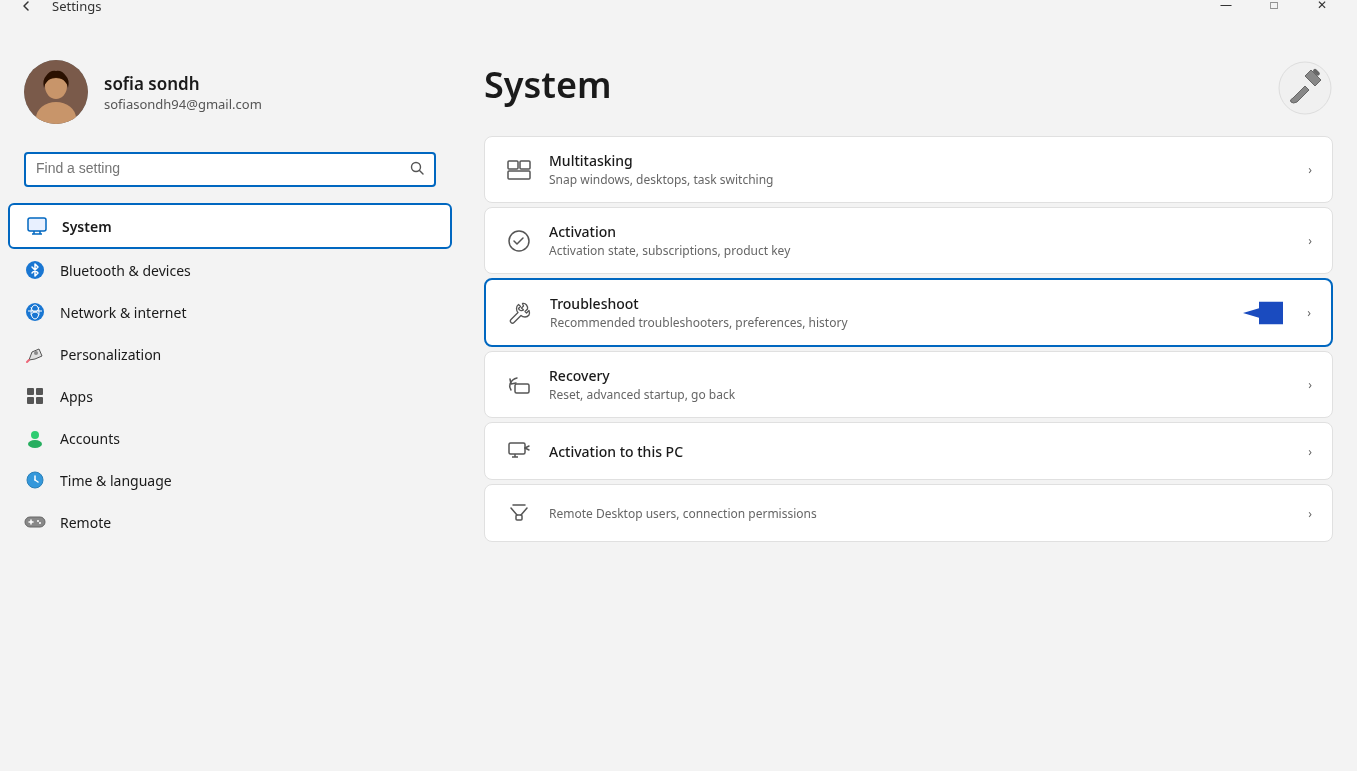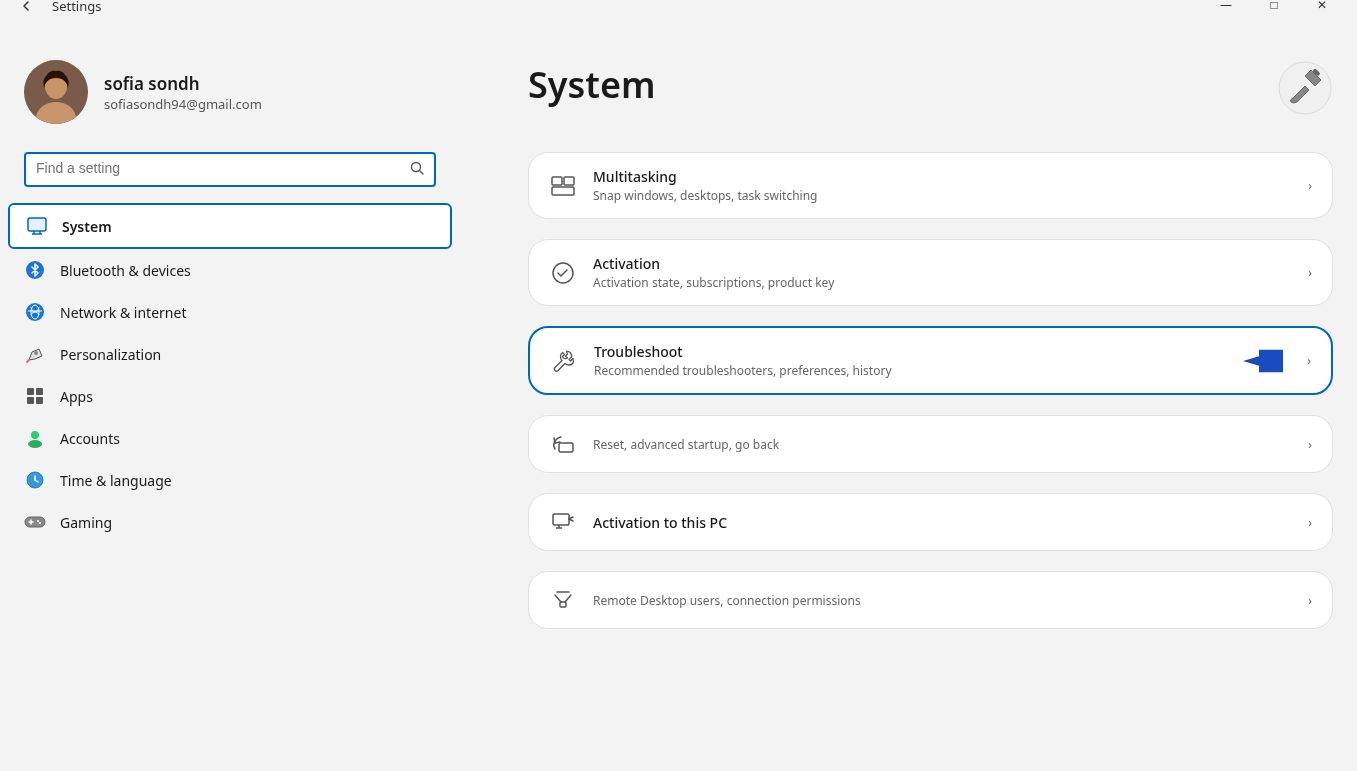--- a/index.html
+++ b/index.html
@@ -58,21 +58,20 @@
       border-radius: 4px;
       font-size: 12px;
       color: #333;
     }
 
     
     .app-body {
       display: flex;
       flex: 1;
       overflow: hidden;
-      gap: 44px;
     }
 
     
     .sidebar {
       width: 460px;
       background: #f3f3f3;
       display: flex;
       flex-direction: column;
       padding: 0;
       overflow-y: auto;
@@ -200,24 +199,23 @@
       display: flex;
       flex-direction: column;
       gap: 4px;
     }
     .settings-item {
       display: flex;
       align-items: center;
       gap: 16px;
       padding: 14px 20px;
       background: white;
-      border-radius: 20px;
+      border-radius: 8px;
       cursor: pointer;
       border: 1px solid #e0e0e0;
-      margin-top: 16px;
     }
     .settings-item.highlighted {
       border: 2px solid #0067c0;
       background: white;
     }
     .settings-item-icon {
       width: 28px;
       height: 28px;
       display: flex;
       align-items: center;
@@ -388,21 +386,21 @@
       <div class="nav-item">
         <div class="nav-icon">
           <svg width="22" height="16" viewBox="0 0 22 16" fill="none">
             <rect x="1" y="3" width="20" height="10" rx="5" fill="#888" stroke="#666" stroke-width="1"></rect>
             <line x1="5" y1="8" x2="9" y2="8" stroke="white" stroke-width="1.5" stroke-linecap="round"></line>
             <line x1="7" y1="6" x2="7" y2="10" stroke="white" stroke-width="1.5" stroke-linecap="round"></line>
             <circle cx="14" cy="7" r="1" fill="white"></circle>
             <circle cx="16" cy="9" r="1" fill="white"></circle>
           </svg>
         </div>
-        <span>Gaming</span>
+        <span>Remote</span>
       </div>
 
     </div>
   </div>
 
   <div class="content">
 
     <div class="content-header">
       <h1 class="content-title">System</h1>
       <div class="content-icon">
@@ -467,20 +465,21 @@
 
       <div class="settings-item">
         <div class="settings-item-icon">
           <svg width="24" height="24" viewBox="0 0 24 24" fill="none">
             <path d="M4 17 Q2 14 3 11 Q5 6 10 5" stroke="#555" stroke-width="1.5" stroke-linecap="round" fill="none"></path>
             <path d="M3 6 L4 11 L9 10" stroke="#555" stroke-width="1.5" stroke-linecap="round" stroke-linejoin="round" fill="none"></path>
             <rect x="8" y="11" width="14" height="9" rx="1.5" stroke="#555" stroke-width="1.5" fill="none"></rect>
           </svg>
         </div>
         <div class="settings-item-text">
+          <div class="settings-item-title">Recovery</div>
           <div class="settings-item-desc">Reset, advanced startup, go back</div>
         </div>
         <span class="settings-item-chevron">›</span>
       </div>
 
       <div class="settings-item">
         <div class="settings-item-icon">
           <svg width="24" height="24" viewBox="0 0 24 24" fill="none">
             <rect x="2" y="4" width="16" height="11" rx="1.5" stroke="#555" stroke-width="1.5" fill="none"></rect>
             <line x1="18" y1="9" x2="22" y2="7" stroke="#555" stroke-width="1.5" stroke-linecap="round"></line>

